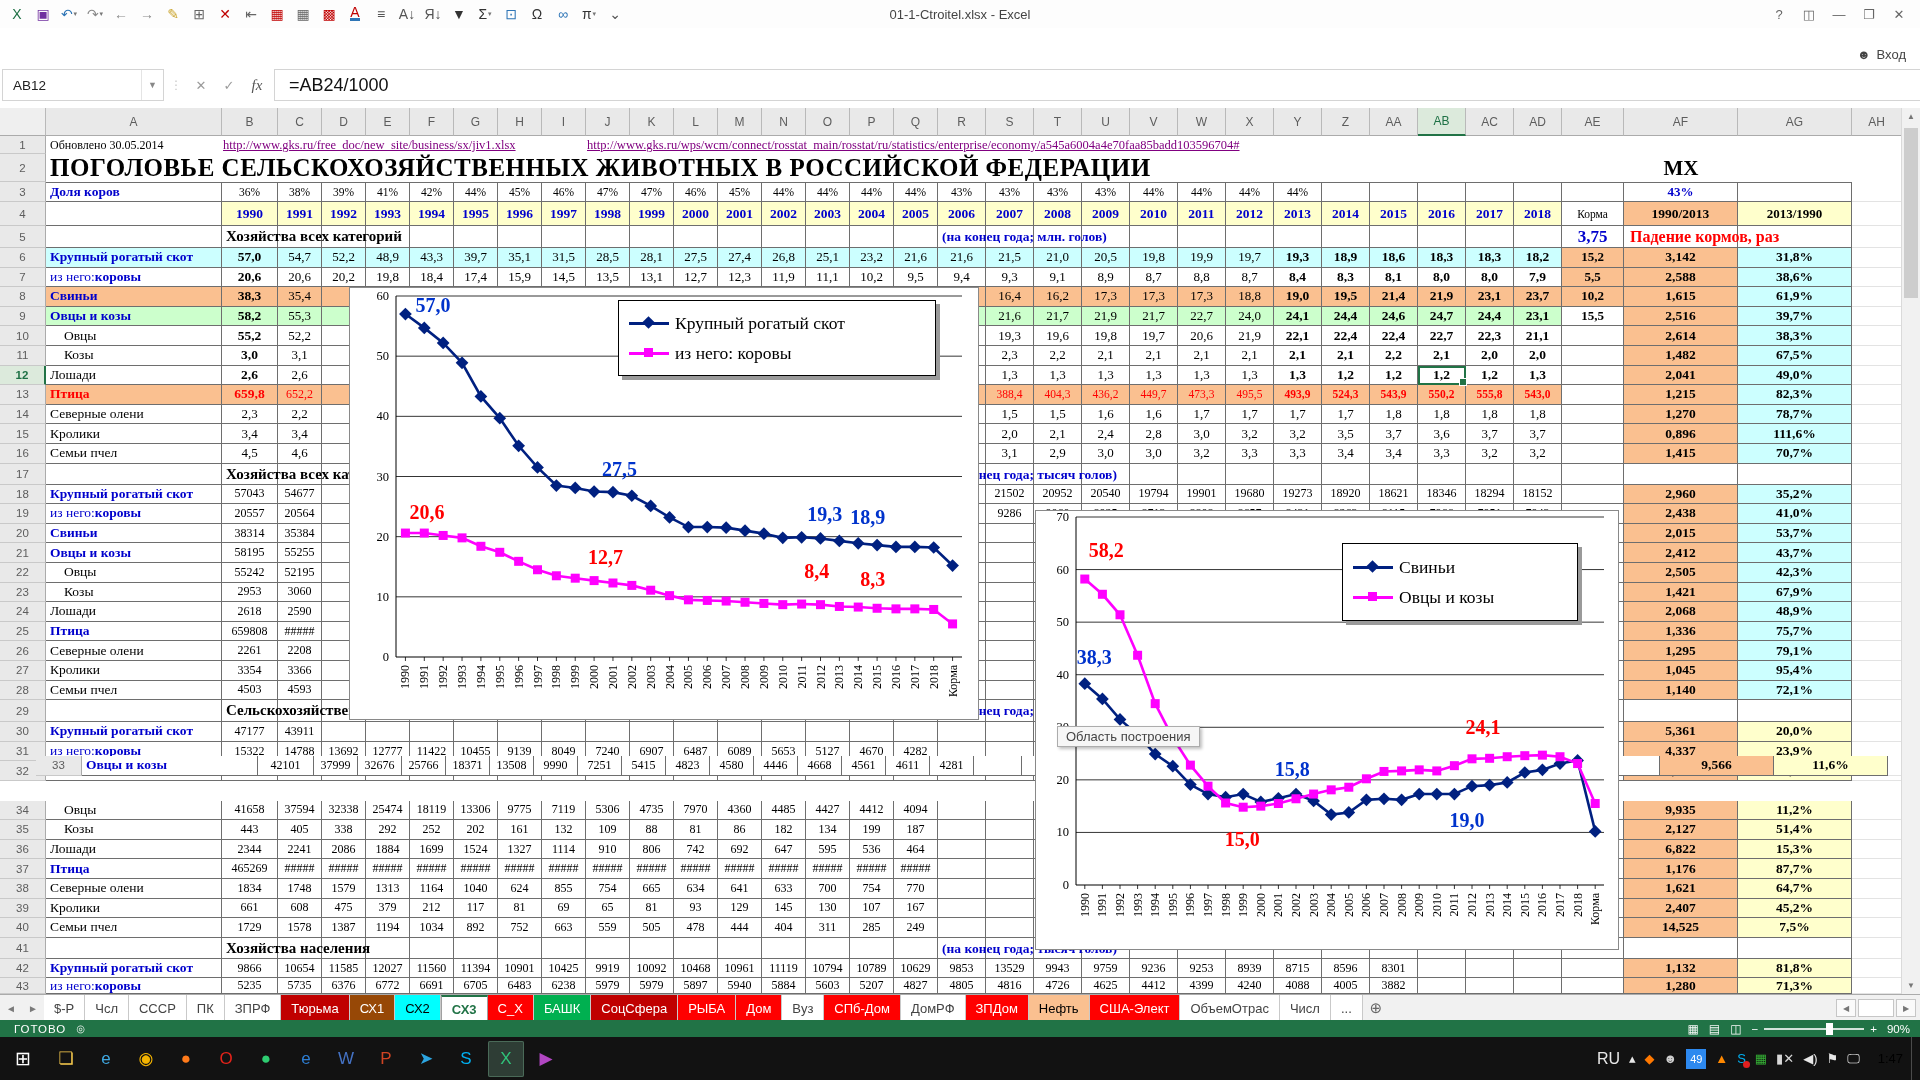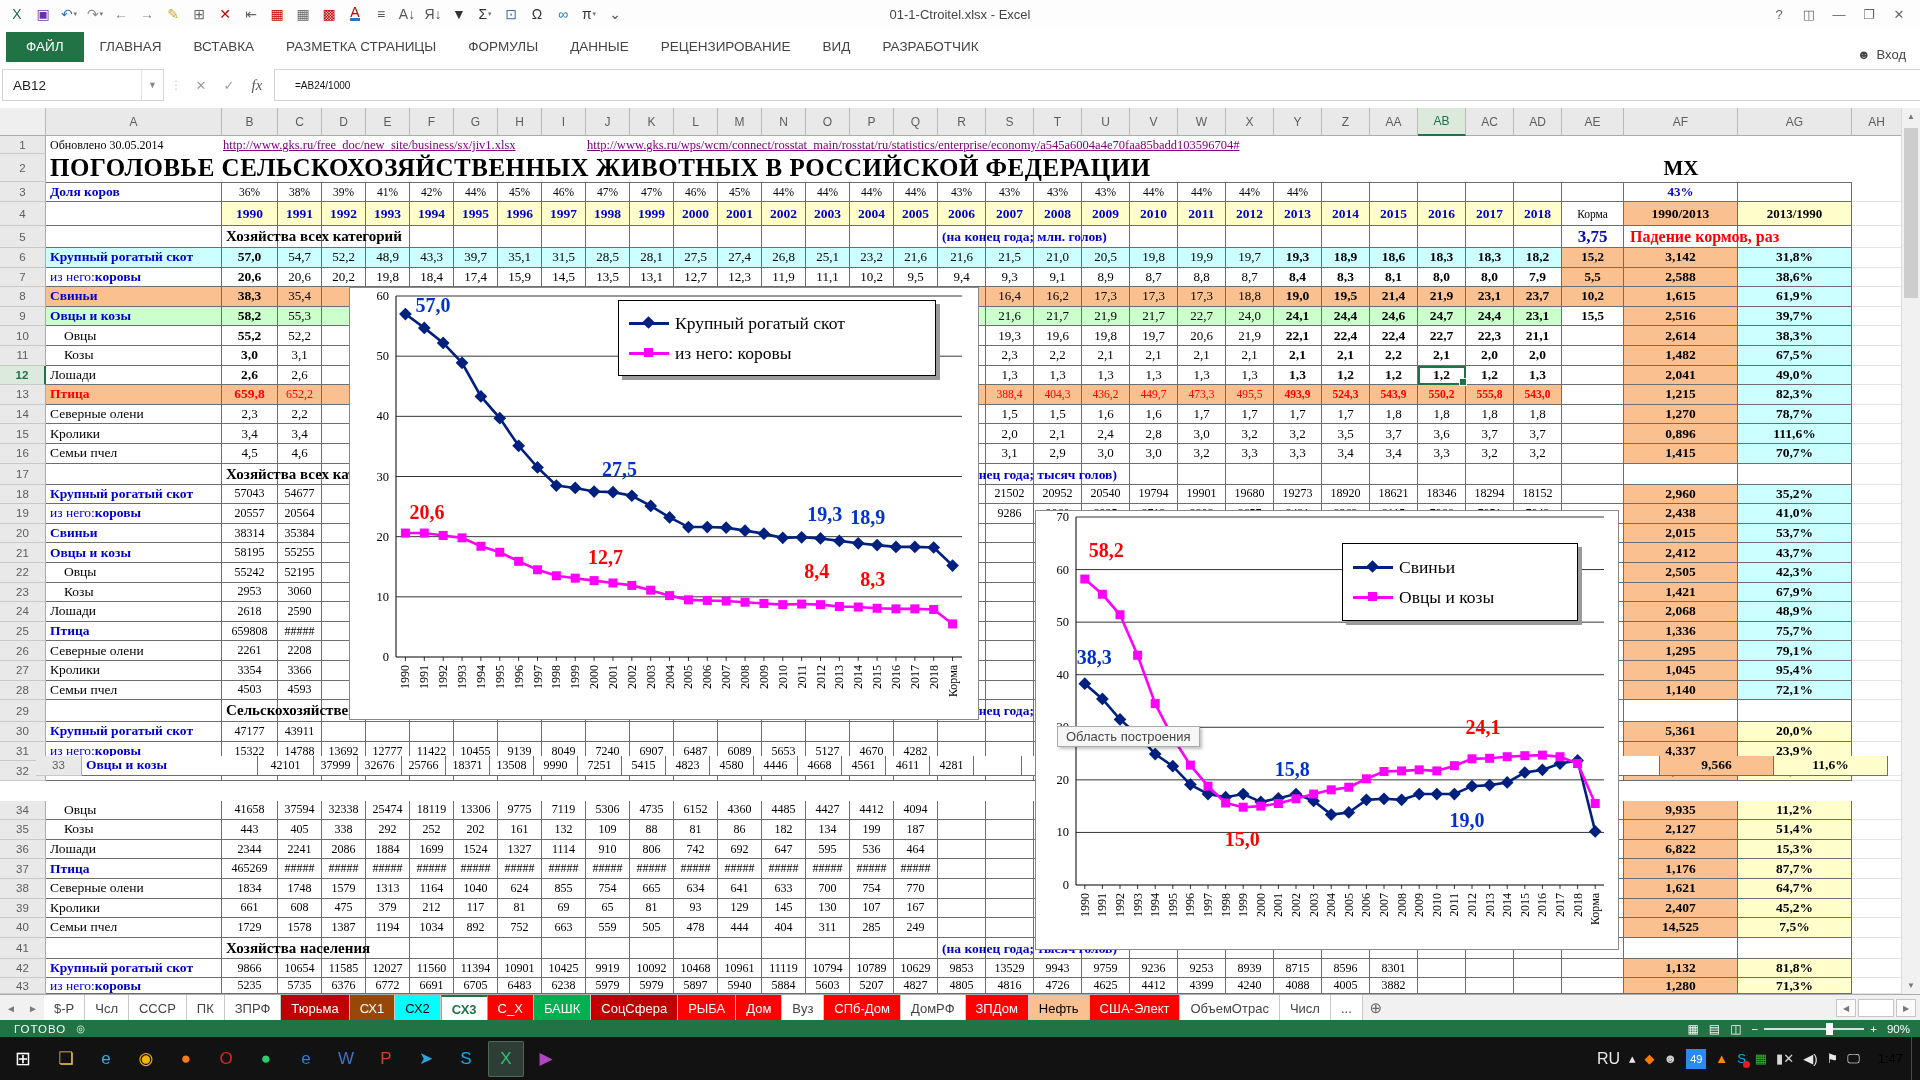--- a/index.html
+++ b/index.html
@@ -19,21 +19,21 @@
   .rtab.file{background:#217346;color:#fff;margin-left:6px;padding:7px 20px 8px 20px;}
   #signin{margin-left:auto;display:flex;align-items:center;gap:6px;padding-right:14px;color:#444;font-size:13px;}
   
   #fbar{position:absolute;left:0;top:62px;width:1920px;height:46px;background:#FFFFFF;border-bottom:1px solid #CFCFCF;display:flex;align-items:center;}
   #namebox{width:150px;height:30px;margin-left:2px;border:1px solid #D4D4D4;display:flex;align-items:center;font-size:13.5px;color:#222;padding-left:10px;background:#fff;}
   #nbarrow{margin-left:auto;color:#888;font-size:9px;padding-right:6px;border-left:1px solid #E4E4E4;height:100%;display:flex;align-items:center;padding-left:6px;}
   .fbsep{color:#c9c9c9;font-size:12px;padding:0 6px;}
   #fbbtns{display:flex;align-items:center;gap:2px;}
   .fbb{width:26px;height:26px;display:flex;align-items:center;justify-content:center;color:#9b9b9b;font-size:13px;}
   .fbb.fx{font-family:"Liberation Serif",serif;font-style:italic;color:#555;font-size:15px;}
-  #fxinput{flex:1;height:30px;border:1px solid #D4D4D4;border-right:none;margin-left:4px;display:flex;align-items:center;padding-left:20px;font-size:10px;color:#111;background:#fff;}
+  #fxinput{flex:1;height:30px;border:1px solid #D4D4D4;border-right:none;margin-left:4px;display:flex;align-items:center;padding-left:14px;font-size:18px;color:#111;background:#fff;}
   
   #sheet{position:absolute;left:0;top:108px;width:1920px;height:886px;background:#fff;overflow:hidden;}
   #colheads{position:absolute;left:0;top:0;height:28px;display:flex;}
   .ch{box-sizing:border-box;height:28px;background:#E9E9E9;border-right:1px solid #B9B9B9;border-bottom:1px solid #ABABAB;display:flex;align-items:center;justify-content:center;font-size:12px;color:#5d5d5d;}
   .ch.sel{background:#DCEADC;color:#1E7145;border-bottom:2px solid #217346;}
   .corner{box-sizing:border-box;width:46px;height:28px;background:#EFEFEF;border-right:1px solid #B9B9B9;border-bottom:1px solid #ABABAB;}
   .row{position:absolute;left:0;display:flex;}
   .c{box-sizing:border-box;flex:none;display:flex;align-items:center;justify-content:center;background:#fff;border-right:1px solid #6E6E6E;border-bottom:1px solid #6E6E6E;font-family:"Liberation Serif",serif;font-size:12px;color:#000;overflow:hidden;white-space:nowrap;}
   .bt{border-top:1px solid #6E6E6E;}
   .nm{box-sizing:border-box;width:46px;flex:none;background:#E9E9E9;border-right:1px solid #ABABAB;border-bottom:1px solid #C9C9C9;display:flex;align-items:center;justify-content:center;font-family:"Liberation Sans",sans-serif;font-size:11.5px;color:#5d5d5d;}
@@ -198,31 +198,20 @@
     <div id="winctl">
         <span class="wb">?</span>
         <span class="wb">◫</span>
         <span class="wb">—</span>
         <span class="wb">❐</span>
         <span class="wb">✕</span>
       </div>
   </div>
 
   <div id="ribbonrow">
-    <div id="rtabs" style="display:flex;align-items:flex-end;">
-        <div class="rtab file">ФАЙЛ</div>
-        <div class="rtab">ГЛАВНАЯ</div>
-        <div class="rtab">ВСТАВКА</div>
-        <div class="rtab">РАЗМЕТКА СТРАНИЦЫ</div>
-        <div class="rtab">ФОРМУЛЫ</div>
-        <div class="rtab">ДАННЫЕ</div>
-        <div class="rtab">РЕЦЕНЗИРОВАНИЕ</div>
-        <div class="rtab">ВИД</div>
-        <div class="rtab">РАЗРАБОТЧИК</div>
-      </div>
     <div id="signin">
         <span>☻</span>
         <span>Вход</span>
       </div>
   </div>
 
   <div id="fbar">
     <div id="namebox">
         <span>AB12</span>
         <span id="nbarrow">▼</span>
@@ -1503,21 +1492,21 @@
           <div class="c " style="width: 56px; height: 100%;">41658</div>
           <div class="c " style="width: 44px; height: 100%;">37594</div>
           <div class="c " style="width: 44px; height: 100%;">32338</div>
           <div class="c " style="width: 44px; height: 100%;">25474</div>
           <div class="c " style="width: 44px; height: 100%;">18119</div>
           <div class="c " style="width: 44px; height: 100%;">13306</div>
           <div class="c " style="width: 44px; height: 100%;">9775</div>
           <div class="c " style="width: 44px; height: 100%;">7119</div>
           <div class="c " style="width: 44px; height: 100%;">5306</div>
           <div class="c " style="width: 44px; height: 100%;">4735</div>
-          <div class="c " style="width: 44px; height: 100%;">6152</div>
+          <div class="c " style="width: 44px; height: 100%;">7970</div>
           <div class="c " style="width: 44px; height: 100%;">4360</div>
           <div class="c " style="width: 44px; height: 100%;">4485</div>
           <div class="c " style="width: 44px; height: 100%;">4427</div>
           <div class="c " style="width: 44px; height: 100%;">4412</div>
           <div class="c " style="width: 44px; height: 100%;">4094</div>
           <div class="c " style="width: 48px; height: 100%;"></div>
           <div class="c " style="width: 48px; height: 100%;"></div>
           <div class="c " style="width: 48px; height: 100%;"></div>
           <div class="c " style="width: 48px; height: 100%;"></div>
           <div class="c " style="width: 48px; height: 100%;"></div>

